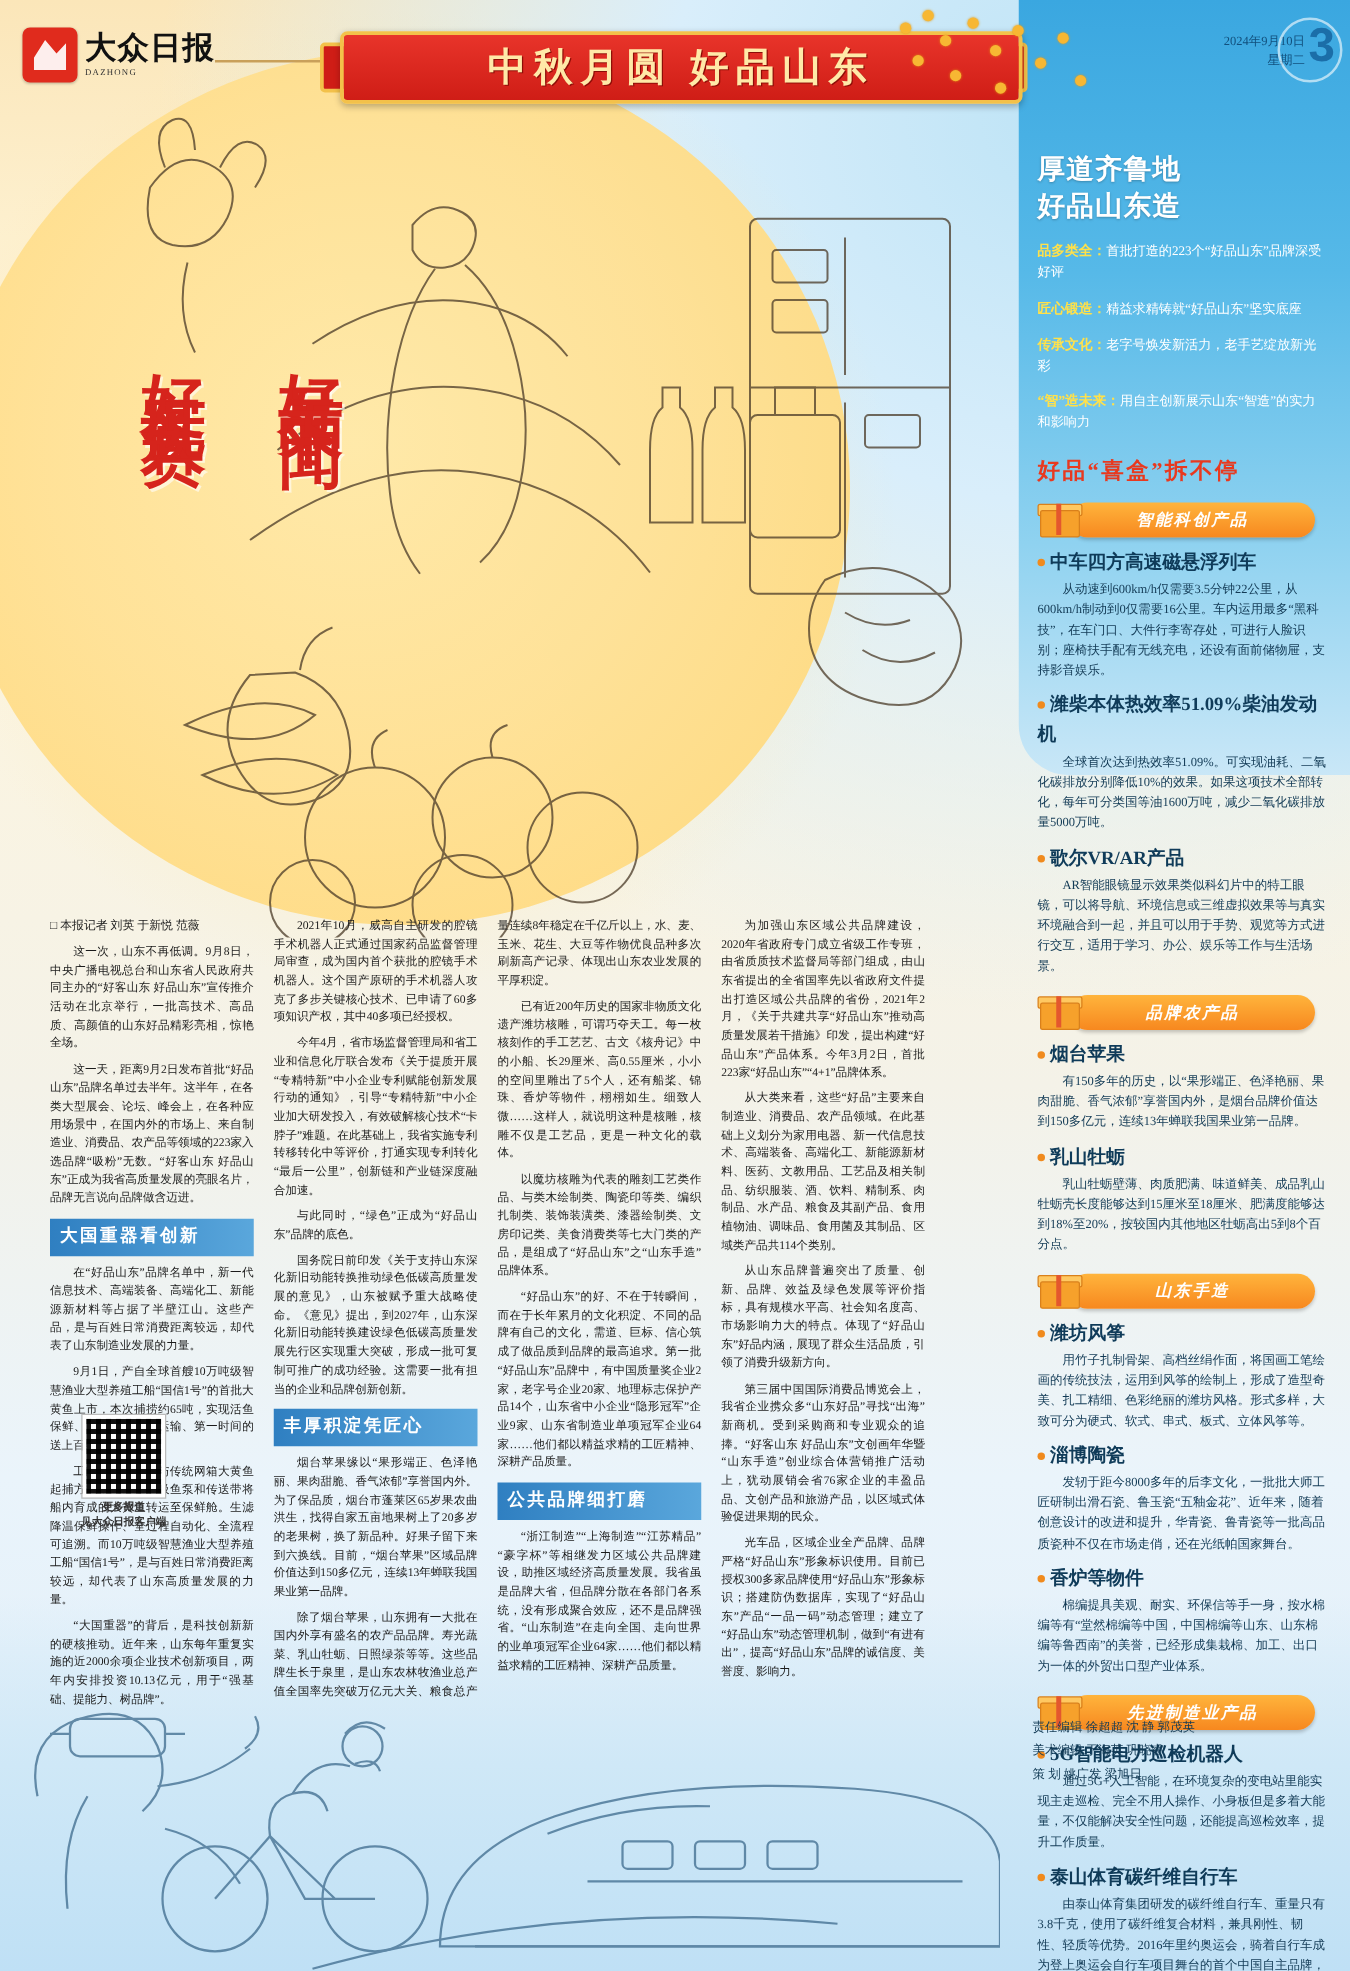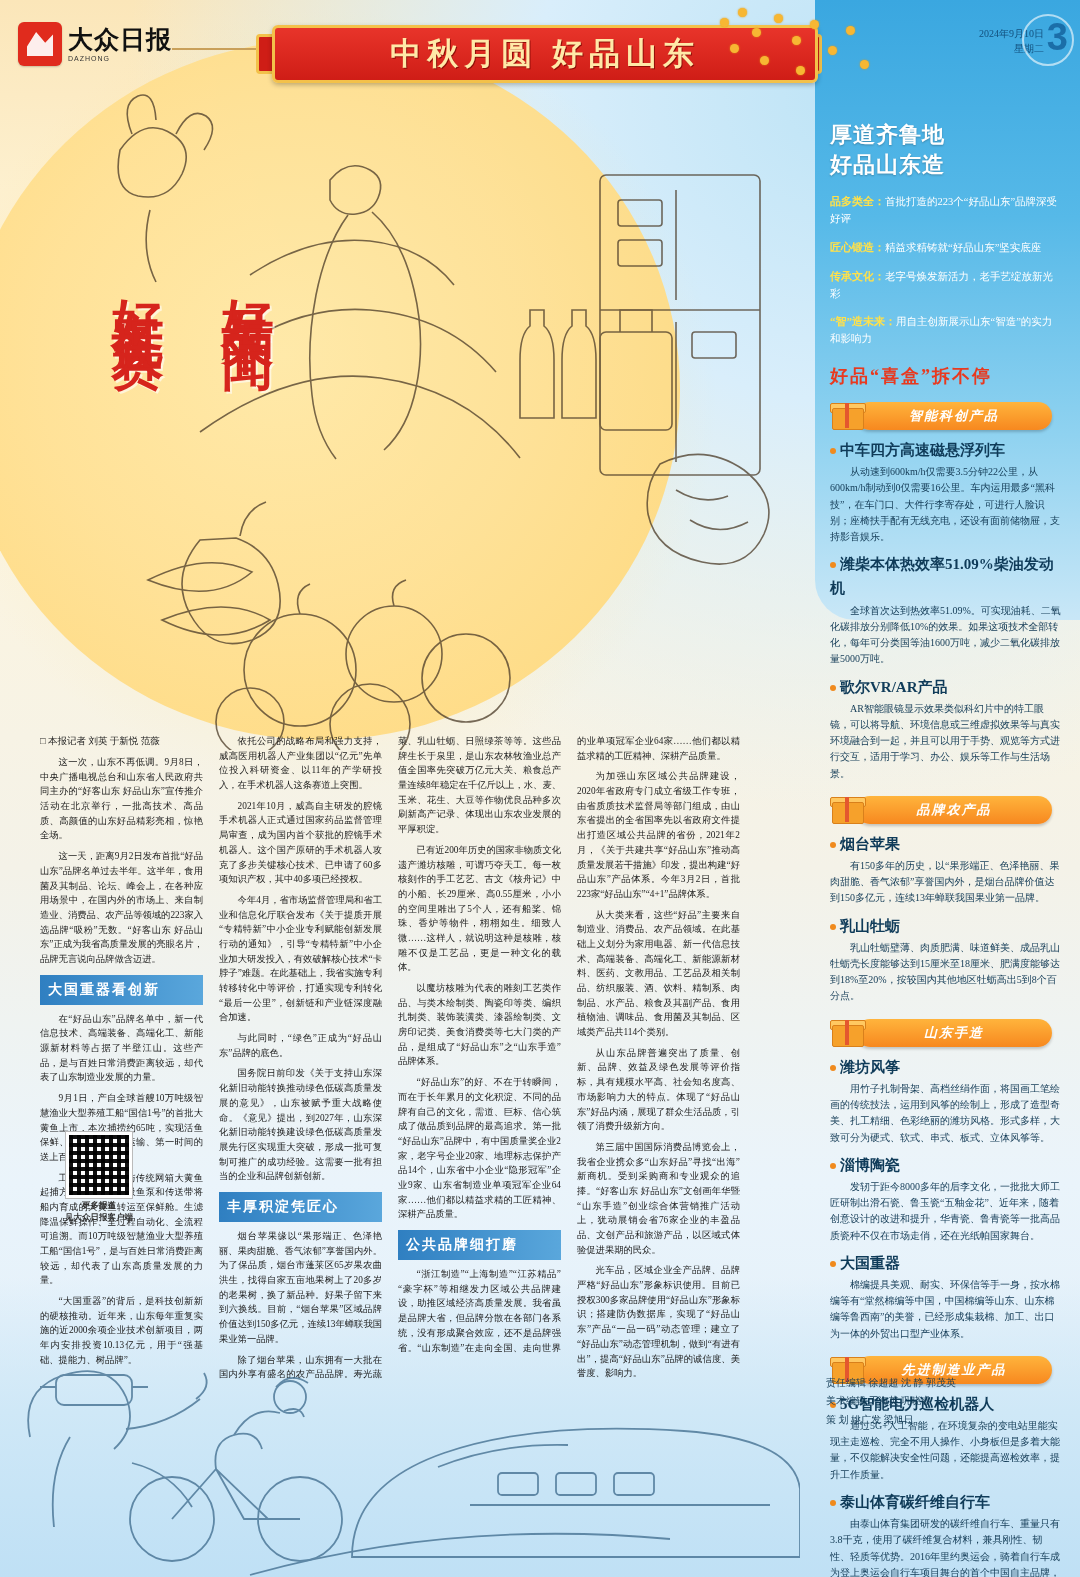--- a/index.html
+++ b/index.html
@@ -25,21 +25,21 @@
   .bottom-wave{position:absolute;left:0;bottom:0;width:1080px;height:300px;
     background:linear-gradient(180deg,rgba(205,232,247,0) 0%,#cfe8f7 45%,#bfe0f5 100%);}
 
   
   .masthead{position:absolute;left:0;top:0;width:1080px;height:100px;}
   .logo{position:absolute;left:18px;top:22px;display:flex;align-items:center;gap:6px;}
   .logo-mark{width:44px;height:44px;border-radius:6px;background:#e02b1d;position:relative;
     box-shadow:0 1px 2px rgba(0,0,0,.2);}
   .logo-mark:after{content:"";position:absolute;left:9px;top:10px;width:26px;height:24px;
     background:#fff;clip-path:polygon(0 60%,35% 0,70% 45%,100% 10%,100% 100%,0 100%);opacity:.92;}
-  .logo-text{font-family:Liberation Sans, sans-serif;color:#111;}
+  .logo-text{font-family:Liberation Serif, serif;color:#111;}
   .logo-cn{font-size:25px;font-weight:bold;letter-spacing:1px;line-height:1;}
   .logo-en{font-size:7px;letter-spacing:1px;color:#333;margin-top:3px;}
   .rule-line{position:absolute;left:172px;top:48px;width:95px;height:2px;background:#c9a05a;}
   .title-plate{position:absolute;left:272px;top:25px;width:540px;height:52px;
     background:linear-gradient(180deg,#e8342a 0%, #cf1d16 100%);
     border:3px solid #f3c14a;border-radius:6px;box-shadow:0 2px 5px rgba(0,0,0,.25);
     display:flex;align-items:center;justify-content:center;}
   .title-plate span{color:#ffe9a8;font-size:31px;font-weight:bold;letter-spacing:6px;
     text-shadow:1px 1px 0 #8d0d07;}
   .plate-ear{position:absolute;top:34px;width:22px;height:34px;background:#cf1d16;
@@ -272,21 +272,21 @@
         <span class="gb-body"></span>
         <span class="gb-rib"></span>
     </span>
     <span>山东手造</span>
   </div>
   <div class="rblock">
     <div class="rsub"><span class="dot"></span><span>潍坊风筝</span></div>
     <p class="rp">用竹子扎制骨架、高档丝绢作面，将国画工笔绘画的传统技法，运用到风筝的绘制上，形成了造型奇美、扎工精细、色彩绝丽的潍坊风格。形式多样，大致可分为硬式、软式、串式、板式、立体风筝等。</p>
     <div class="rsub"><span class="dot"></span><span>淄博陶瓷</span></div>
     <p class="rp">发轫于距今8000多年的后李文化，一批批大师工匠研制出滑石瓷、鲁玉瓷“五釉金花”、近年来，随着创意设计的改进和提升，华青瓷、鲁青瓷等一批高品质瓷种不仅在市场走俏，还在光纸帕国家舞台。</p>
-    <div class="rsub"><span class="dot"></span><span>大国重器</span></div>
+    <div class="rsub"><span class="dot"></span><span>香炉等物件</span></div>
     <p class="rp">棉编提具美观、耐实、环保信等手一身，按水棉编等有“堂然棉编等中国，中国棉编等山东、山东棉编等鲁西南”的美誉，已经形成集栽棉、加工、出口为一体的外贸出口型产业体系。</p>
   </div>
 
   <div class="pill">
     <span class="giftbox">
       <span class="gb-lid"></span>
         <span class="gb-body"></span>
         <span class="gb-rib"></span>
     </span>
     <span>先进制造业产品</span>
@@ -296,28 +296,27 @@
     <p class="rp">通过5G+人工智能，在环境复杂的变电站里能实现主走巡检、完全不用人操作、小身板但是多着大能量，不仅能解决安全性问题，还能提高巡检效率，提升工作质量。</p>
     <div class="rsub"><span class="dot"></span><span>泰山体育碳纤维自行车</span></div>
     <p class="rp">由泰山体育集团研发的碳纤维自行车、重量只有3.8千克，使用了碳纤维复合材料，兼具刚性、韧性、轻质等优势。2016年里约奥运会，骑着自行车成为登上奥运会自行车项目舞台的首个中国自主品牌，打破了欧美国家在这一领域的百年垄断。</p>
   </div>
 </div>
 
 <div class="body-area">
   <div class="cols">
     <div class="byline">□ 本报记者  刘英  于新悦  范薇</div>
     <p>这一次，山东不再低调。9月8日，中央广播电视总台和山东省人民政府共同主办的“好客山东  好品山东”宣传推介活动在北京举行，一批高技术、高品质、高颜值的山东好品精彩亮相，惊艳全场。</p>
-    <p>这一天，距离9月2日发布首批“好品山东”品牌名单过去半年。这半年，食用菌及其制品、论坛、峰会上，在各种应用场景中，在国内外的市场上、来自制造业、消费品、农产品等领域的223家入选品牌“吸粉”无数。“好客山东  好品山东”正成为我省高质量发展的亮眼名片，品牌无言说向品牌做含迈进。</p>
+    <p>这一天，距离9月2日发布首批“好品山东”品牌名单过去半年。这半年，在各类大型展会、论坛、峰会上，在各种应用场景中，在国内外的市场上、来自制造业、消费品、农产品等领域的223家入选品牌“吸粉”无数。“好客山东  好品山东”正成为我省高质量发展的亮眼名片，品牌无言说向品牌做含迈进。</p>
 
     <div class="sub-head">大国重器看创新</div>
     <p>在“好品山东”品牌名单中，新一代信息技术、高端装备、高端化工、新能源新材料等占据了半壁江山。这些产品，是与百姓日常消费距离较远，却代表了山东制造业发展的力量。</p>
     <p>9月1日，产自全球首艘10万吨级智慧渔业大型养殖工船“国信1号”的首批大黄鱼上市，本次捕捞约65吨，实现活鱼保鲜、冰鲜锁鲜冷链运输、第一时间的送上百姓的餐桌。</p>
     <p>工船大黄鱼起捕与传统网箱大黄鱼起捕方式不同。通过吸鱼泵和传送带将船内育成的大黄鱼转运至保鲜舱。生滤降温保鲜操作、全过程自动化、全流程可追溯。而10万吨级智慧渔业大型养殖工船“国信1号”，是与百姓日常消费距离较远，却代表了山东高质量发展的力量。</p>
     <p>“大国重器”的背后，是科技创新新的硬核推动。近年来，山东每年重复实施的近2000余项企业技术创新项目，两年内安排投资10.13亿元，用于“强基础、提能力、树品牌”。</p>
-    <p>依托公司的战略布局和强力支持，威高医用机器人产业集团以“亿元”先单位投入科研资金、以11年的产学研投入，在手术机器人这条赛道上突围。</p>
     <p>2021年10月，威高自主研发的腔镜手术机器人正式通过国家药品监督管理局审查，成为国内首个获批的腔镜手术机器人。这个国产原研的手术机器人攻克了多步关键核心技术、已申请了60多项知识产权，其中40多项已经授权。</p>
     <p>今年4月，省市场监督管理局和省工业和信息化厅联合发布《关于提质开展“专精特新”中小企业专利赋能创新发展行动的通知》，引导“专精特新”中小企业加大研发投入，有效破解核心技术“卡脖子”难题。在此基础上，我省实施专利转移转化中等评价，打通实现专利转化“最后一公里”，创新链和产业链深度融合加速。</p>
     <p>与此同时，“绿色”正成为“好品山东”品牌的底色。</p>
     <p>国务院日前印发《关于支持山东深化新旧动能转换推动绿色低碳高质量发展的意见》，山东被赋予重大战略使命。《意见》提出，到2027年，山东深化新旧动能转换建设绿色低碳高质量发展先行区实现重大突破，形成一批可复制可推广的成功经验。这需要一批有担当的企业和品牌创新创新。</p>
 
     <div class="sub-head">丰厚积淀凭匠心</div>
     <p>烟台苹果缘以“果形端正、色泽艳丽、果肉甜脆、香气浓郁”享誉国内外。为了保品质，烟台市蓬莱区65岁果农曲洪生，找得自家五亩地果树上了20多岁的老果树，换了新品种。好果子留下来到六换线。目前，“烟台苹果”区域品牌价值达到150多亿元，连续13年蝉联我国果业第一品牌。</p>
     <p>除了烟台苹果，山东拥有一大批在国内外享有盛名的农产品品牌。寿光蔬菜、乳山牡蛎、日照绿茶等等。这些品牌生长于泉里，是山东农林牧渔业总产值全国率先突破万亿元大关、粮食总产量连续8年稳定在千亿斤以上，水、麦、玉米、花生、大豆等作物优良品种多次刷新高产记录、体现出山东农业发展的平厚积淀。</p>
     <p>已有近200年历史的国家非物质文化遗产潍坊核雕，可谓巧夺天工。每一枚核刻作的手工艺艺、古文《核舟记》中的小船、长29厘米、高0.55厘米，小小的空间里雕出了5个人，还有船桨、锦珠、香炉等物件，栩栩如生。细致人微……这样人，就说明这种是核雕，核雕不仅是工艺品，更是一种文化的载体。</p>
     <p>以魔坊核雕为代表的雕刻工艺类作品、与类木绘制类、陶瓷印等类、编织扎制类、装饰装潢类、漆器绘制类、文房印记类、美食消费类等七大门类的产品，是组成了“好品山东”之“山东手造”品牌体系。</p>

